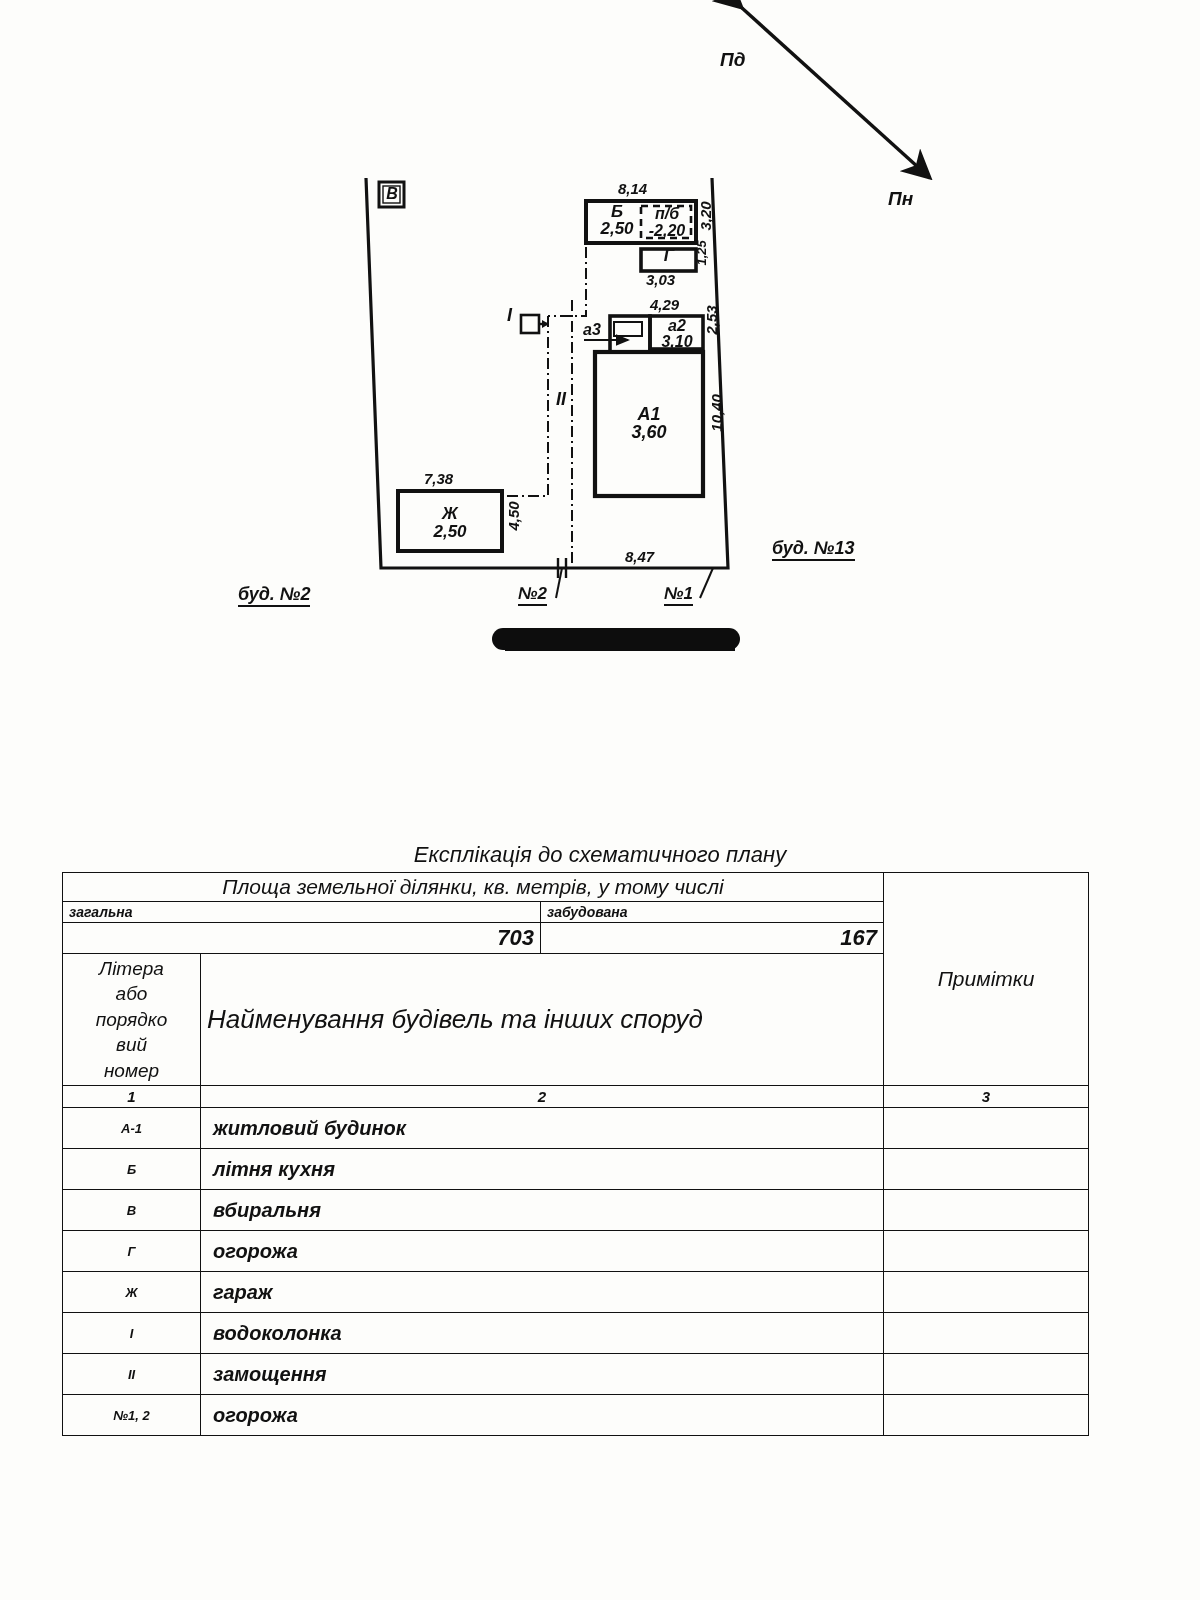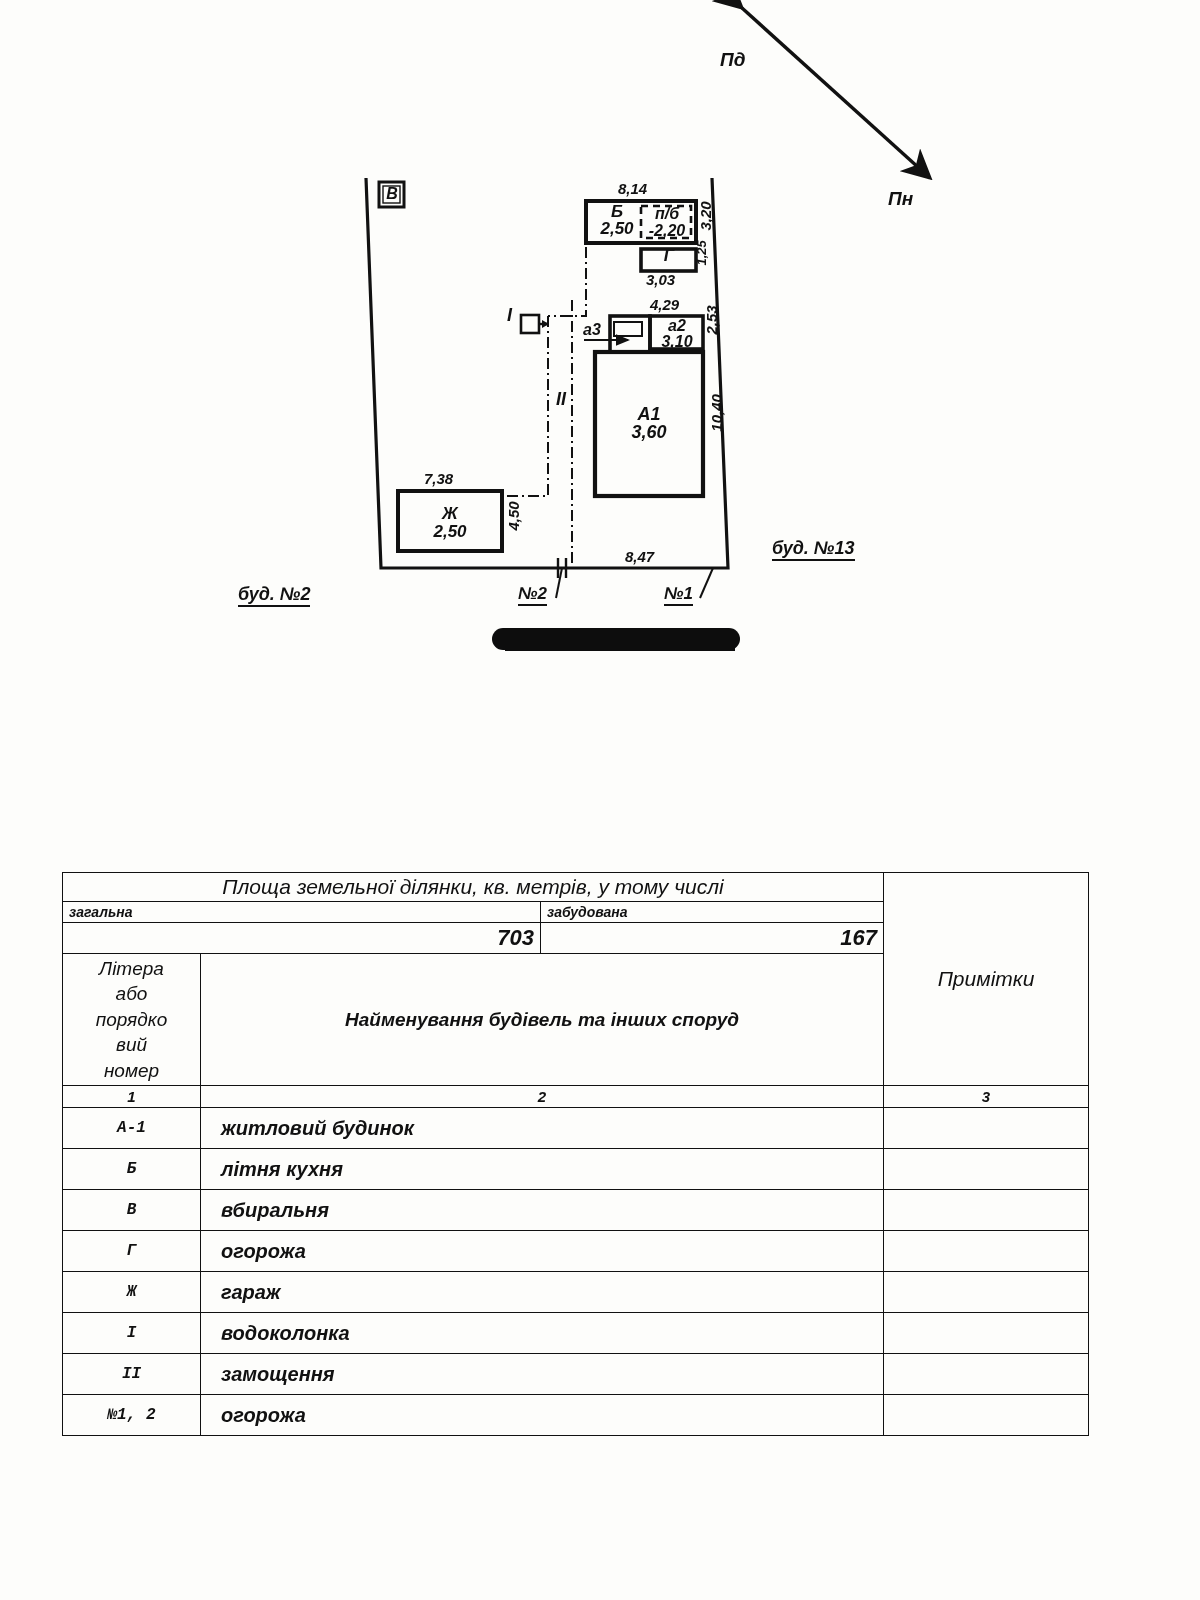--- a/index.html
+++ b/index.html
@@ -57,26 +57,26 @@
     vertical-align:middle;
   }
   .c-letter { width:138px; text-align:center; }
   .c-name   { text-align:left; }
   .c-notes  { width:205px; text-align:center; }
 
   .hdr-area   { font-size:21px; text-align:center !important; padding:5px 6px;border-radius:14px; }
   .hdr-sub    { font-size:14px; text-align:left; padding:5px 6px;font-weight:bold; }
   .val-area   { font-size:22px; font-weight:bold; text-align:right; padding:5px 6px; }
   .hdr-letter { font-size:19px; line-height:1.34; text-align:center !important; padding:10px 4px; }
-  .hdr-names  { font-size:19px; text-align:center;font-weight:bold; }
+  .hdr-names  { font-size:26px; text-align:left; }
   .hdr-notes  { font-size:21px; text-align:center !important; }
   .numrow td  { font-size:15px; font-weight:bold; text-align:center !important; padding:2px 6px; }
   .body-row td { height:41px; }
-  .body-row .c-letter { font-size:16px; font-weight:bold;font-family:Liberation Mono, monospace; }
-  .body-row .c-name   { font-size:20px; font-weight:bold; padding-left:20px; }
+  .body-row .c-letter { font-size:13px; font-weight:bold; }
+  .body-row .c-name   { font-size:20px; font-weight:bold; padding-left:12px; }
 </style>
 </head>
 <body>
 
 <div id="plan-area">
 
   <svg id="plan-svg" width="1200" height="830" viewBox="0 0 1200 830">
     <defs>
       <marker id="arrHead" markerWidth="9" markerHeight="9" refX="8" refY="4.5" orient="auto" markerUnits="strokeWidth">
         <path d="M0,0 L9,4.5 L0,9 L2.4,4.5 z" fill="#111"></path>
@@ -197,20 +197,21 @@
   <div class="plan-label bld" style="left:422px; top:523px; width:56px;">2,50</div>
   <div class="plan-label dim rot90" style="left:490px; top:508px; width:48px;">4,50</div>
 
   <div class="plan-label roman" style="left:507px; top:306px;">I</div>
   <div class="plan-label roman" style="left:556px; top:390px;">II</div>
   <div class="plan-label" style="left:382px; top:186px; font-size:16px; width:20px;">В</div>
 </div>
 
 <div id="table-wrap">
 
+  <div id="expl-title">Експлікація до схематичного плану</div>
 
   <table class="expl">
     <colgroup>
       <col style="width:138px">
       <col style="width:340px">
       <col style="width:343px">
       <col style="width:205px">
     </colgroup>
     <tbody>
       <tr>

